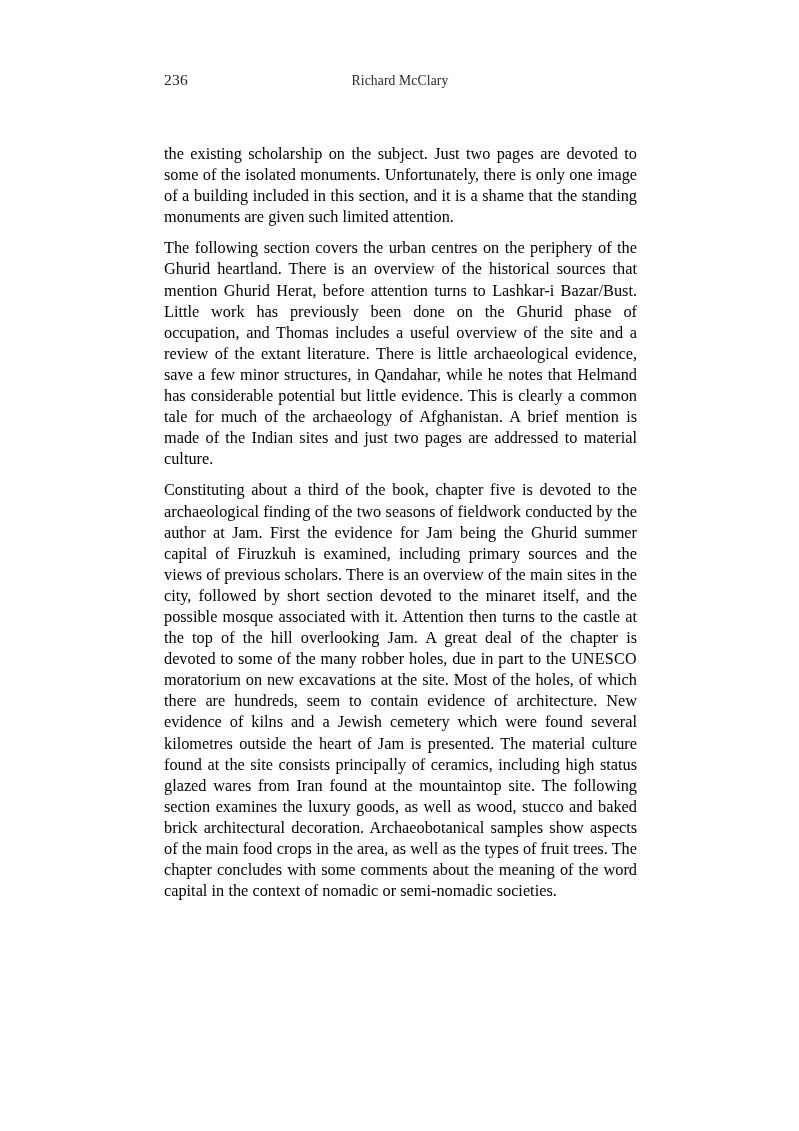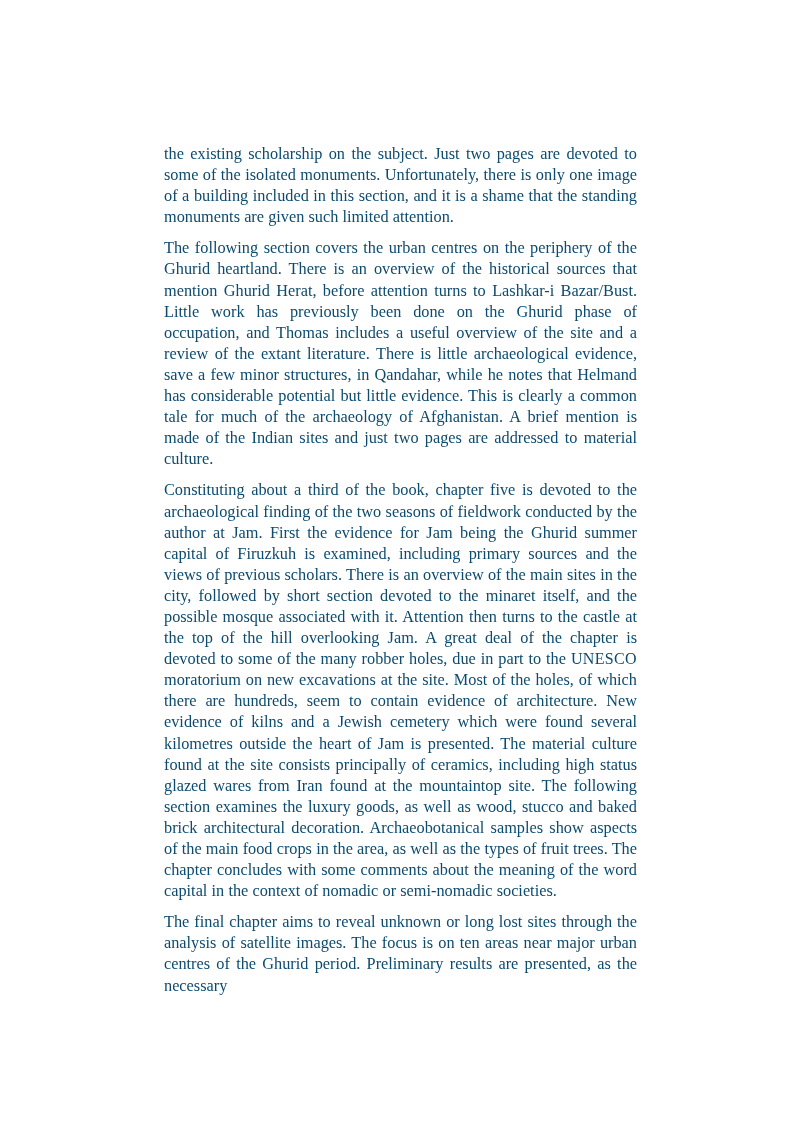--- a/index.html
+++ b/index.html
@@ -58,21 +58,21 @@
     left: 164px;
     width: 473px;
   }
 
   .para {
     margin: 0 0 10px 0;
     font-size: 16.3px;
     line-height: 21.1px;
     text-align: justify;
     text-justify: inter-word;
-    color: #0c4a6e;
+    color: #000000;
     hyphens: none;
     word-spacing: 0.1px;
   }
 
   .para:last-child {
     margin-bottom: 0;
   }
 
   
   .para.continues {
@@ -82,27 +82,30 @@
   .smallcaps {
     font-size: 16px;
     letter-spacing: 0.35px;
   }
 </style>
 </head>
 <body>
 
 <div class="page">
 
+  <div class="running-head">
+    <div class="folio">236</div>
+    <div class="head-title">Richard McClary</div>
+  </div>
 
   <div class="textblock">
 
     <p class="para">the existing scholarship on the subject. Just two pages are devoted to some of the isolated monuments. Unfortunately, there is only one image of a building included in this section, and it is a shame that the standing monuments are given such limited attention.</p>
 
     <p class="para">The following section covers the urban centres on the periphery of the Ghurid heartland. There is an overview of the historical sources that mention Ghurid Herat, before attention turns to Lashkar-i Bazar/Bust. Little work has previously been done on the Ghurid phase of occupation, and Thomas includes a useful overview of the site and a review of the extant literature. There is little archaeological evidence, save a few minor structures, in Qandahar, while he notes that Helmand has considerable potential but little evidence. This is clearly a common tale for much of the archaeology of Afghanistan. A brief mention is made of the Indian sites and just two pages are addressed to material culture.</p>
 
     <p class="para">
       <span>Constituting about a third of the book, chapter five is devoted to the archaeological finding of the two seasons of fieldwork conducted by the author at Jam. First the evidence for Jam being the Ghurid summer capital of Firuzkuh is examined, including primary sources and the views of previous scholars. There is an overview of the main sites in the city, followed by short section devoted to the minaret itself, and the possible mosque associated with it. Attention then turns to the castle at the top of the hill overlooking Jam. A great deal of the chapter is devoted to some of the many robber holes, due in part to the </span><span class="smallcaps">UNESCO</span><span> moratorium on new excavations at the site. Most of the holes, of which there are hundreds, seem to contain evidence of architecture. New evidence of kilns and a Jewish cemetery which were found several kilometres outside the heart of Jam is presented. The material culture found at the site consists principally of ceramics, including high status glazed wares from Iran found at the mountaintop site. The following section examines the luxury goods, as well as wood, stucco and baked brick architectural decoration. Archaeobotanical samples show aspects of the main food crops in the area, as well as the types of fruit trees. The chapter concludes with some comments about the meaning of the word capital in the context of nomadic or semi-nomadic societies.</span>
     </p>
 
-    <p class="para continues">The final chapter aims to reveal unknown or long lost sites through the analysis of satellite images. The focus is on ten areas near major urban centres of the Ghurid period. Preliminary results are presented, as the necessary</p>
 
   </div>
 </div>
 
 </body></html>

